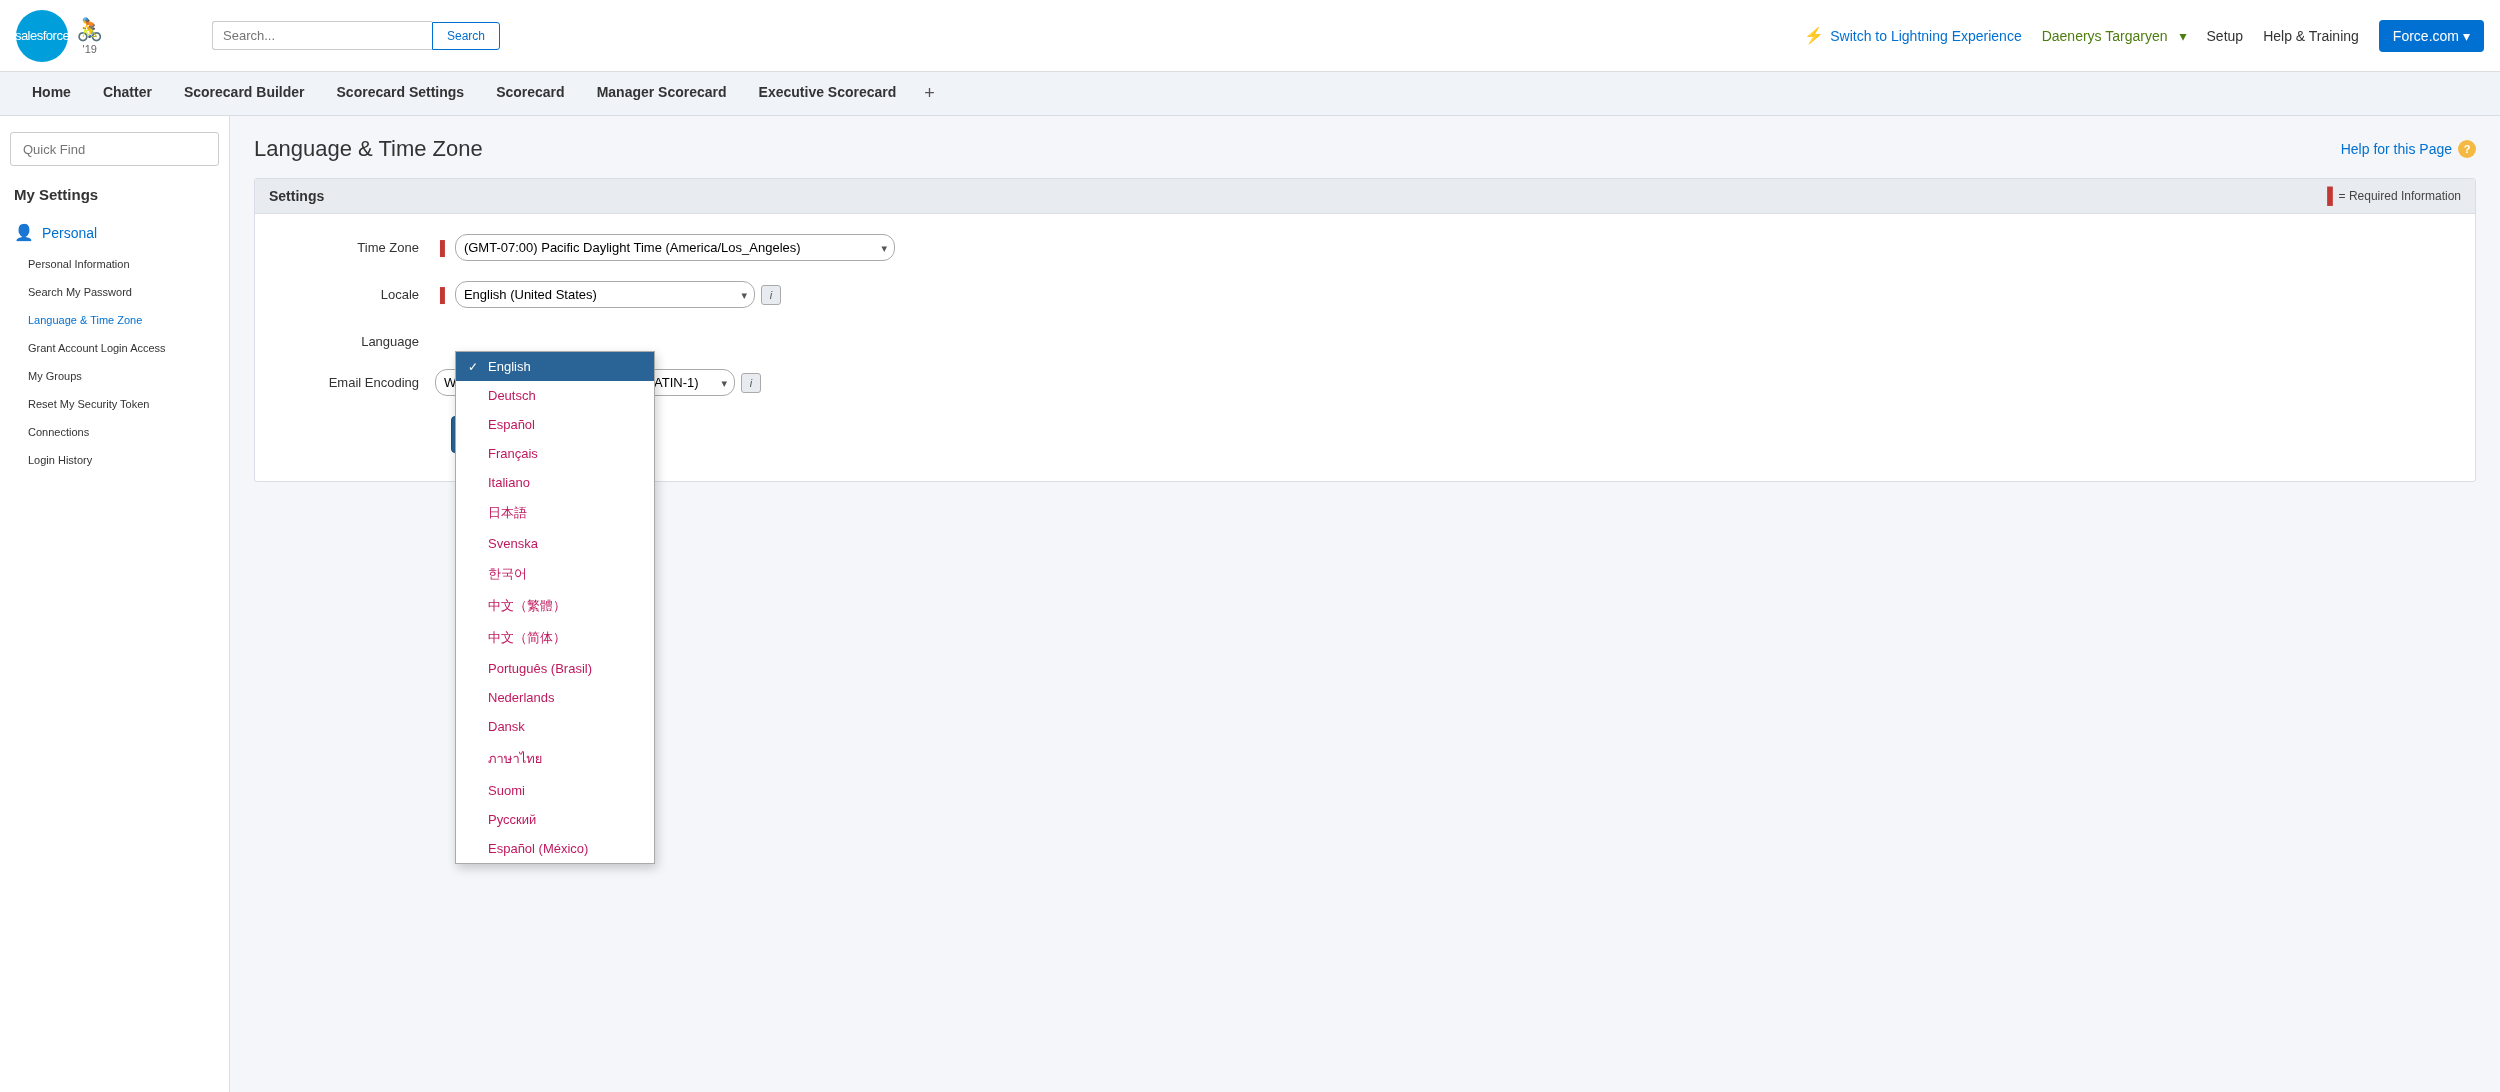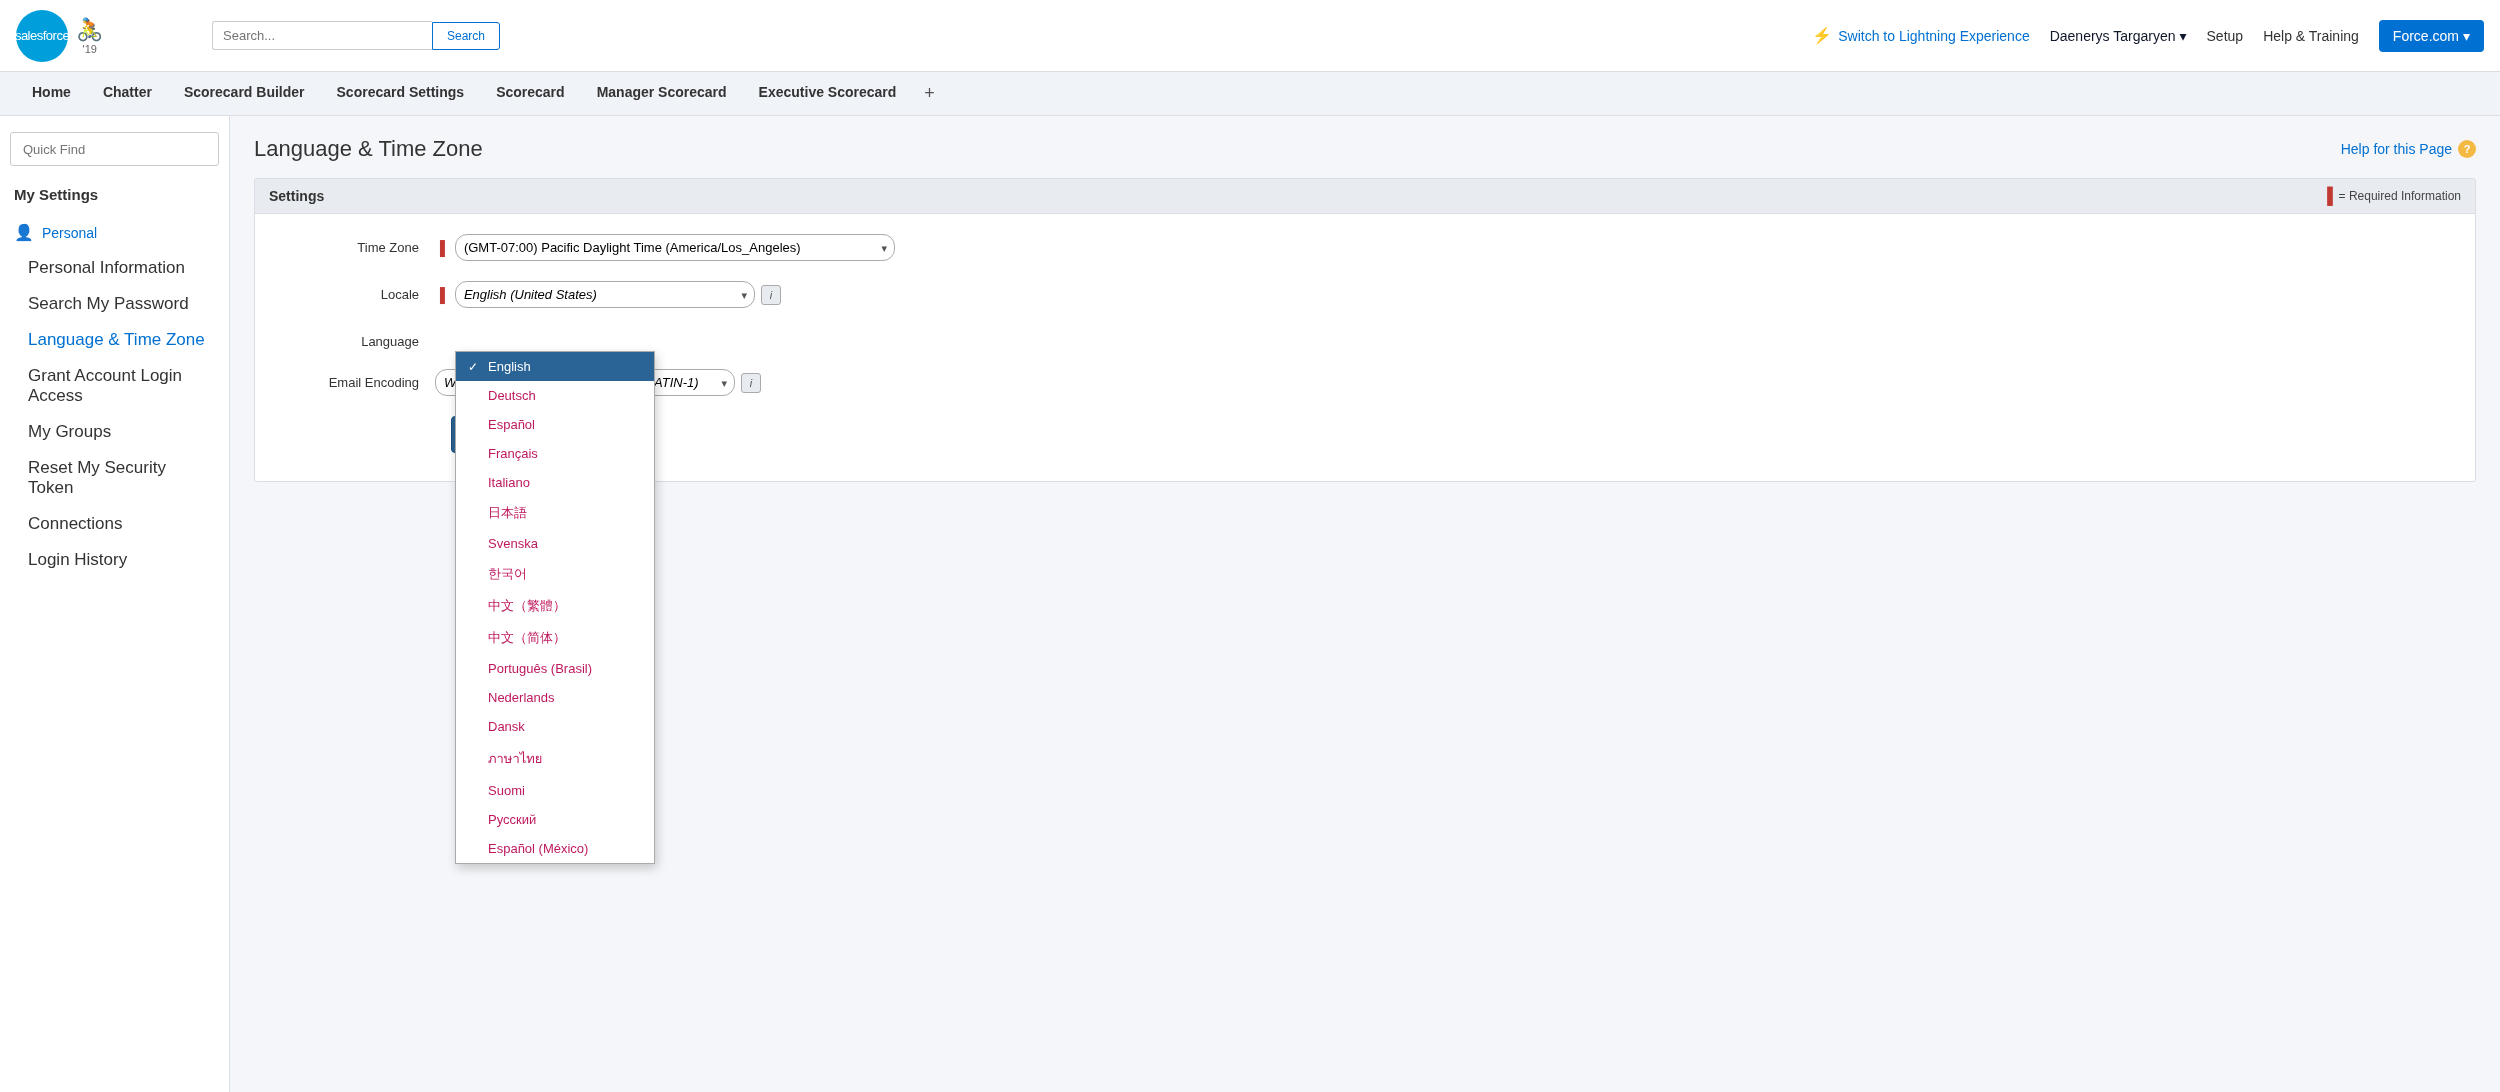--- a/index.html
+++ b/index.html
@@ -77,22 +77,22 @@
       color: #0070d2;
       font-size: 14px;
       cursor: pointer;
       font-weight: 500;
       text-decoration: none;
     }
     .lightning-icon { color: #f4b942; font-size: 16px; }
     .user-menu {
       display: flex;
       align-items: center;
-      gap: 4px;
-      color: #0f172a;
+      gap: 12px;
+      color: #4d7c0f;
       cursor: pointer;
       font-size: 14px;
     }
     .setup-link { color: #333; font-size: 14px; cursor: pointer; text-decoration: none; }
     .help-link { color: #333; font-size: 14px; cursor: pointer; }
     .force-btn {
       background: #0070d2;
       color: white;
       border: none;
       padding: 8px 14px;
@@ -175,21 +175,21 @@
       gap: 8px;
       padding: 8px 14px;
       color: #0070d2;
       font-size: 14px;
       font-weight: 500;
       cursor: pointer;
     }
     .person-icon { color: #0070d2; font-size: 16px; }
     .sidebar-item {
       padding: 8px 14px 8px 28px;
-      font-size: 17px;
+      font-size: 11px;
       color: #333;
       cursor: pointer;
     }
     .sidebar-item.active { color: #0070d2; font-weight: 500; }
 
     
     .content-area {
       flex: 1;
       padding: 20px 24px;
       background: #f4f6f9;
@@ -289,21 +289,21 @@
       border: 1px solid #aaa;
       border-radius: 12px;
       font-size: 13px;
       background: #fff;
       cursor: pointer;
       appearance: none;
       -webkit-appearance: none;
       padding-right: 24px;
     }
     .select-wide { width: 440px; }
-    .select-medium { width: 300px; font-style: italic; }
+    .select-medium { width: 300px; }
     .select-wrapper {
       position: relative;
       display: inline-block;
     }
     .select-wrapper::after {
       content: '▾';
       position: absolute;
       right: 8px;
       top: 50%;
       transform: translateY(-50%);

